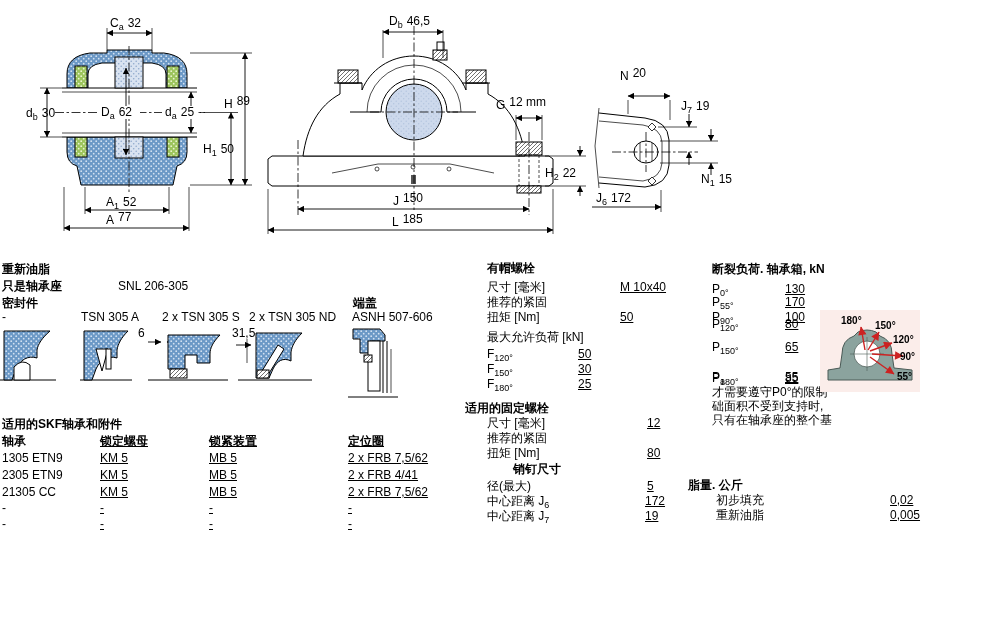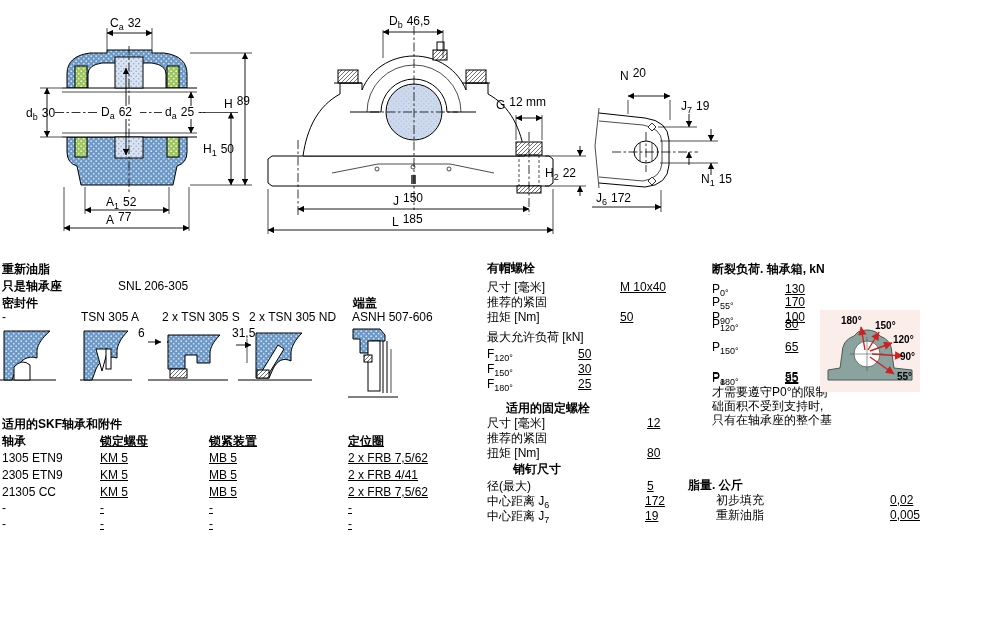--- a/index.html
+++ b/index.html
@@ -284,21 +284,21 @@
   </div>
   <div class="t" style="left:487px;top:363px">
     <span>F</span><sub>150°</sub>
     <span class="val" style="left:91px">30</span>
   </div>
   <div class="t" style="left:487px;top:378px">
     <span>F</span><sub>180°</sub>
     <span class="val" style="left:91px">25</span>
   </div>
 
-  <div class="t b" style="left:506px;top:402px">适用的固定螺栓</div>
+  <div class="t b" style="left:465px;top:402px">适用的固定螺栓</div>
   <div class="t" style="left:487px;top:417px">
     <span>尺寸 [毫米]</span>
     <span class="val" style="left:160px">12</span>
   </div>
   <div class="t" style="left:487px;top:432px">推荐的紧固</div>
   <div class="t" style="left:487px;top:447px">
     <span>扭矩 [Nm]</span>
     <span class="val" style="left:160px">80</span>
   </div>
   <div class="t b" style="left:513px;top:463px">销钉尺寸</div>

